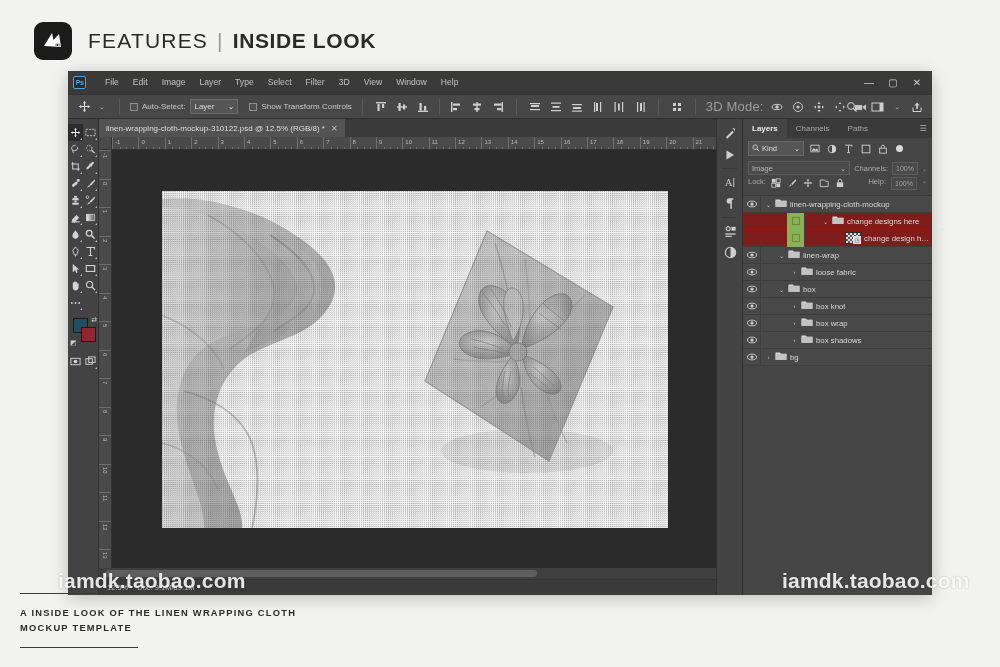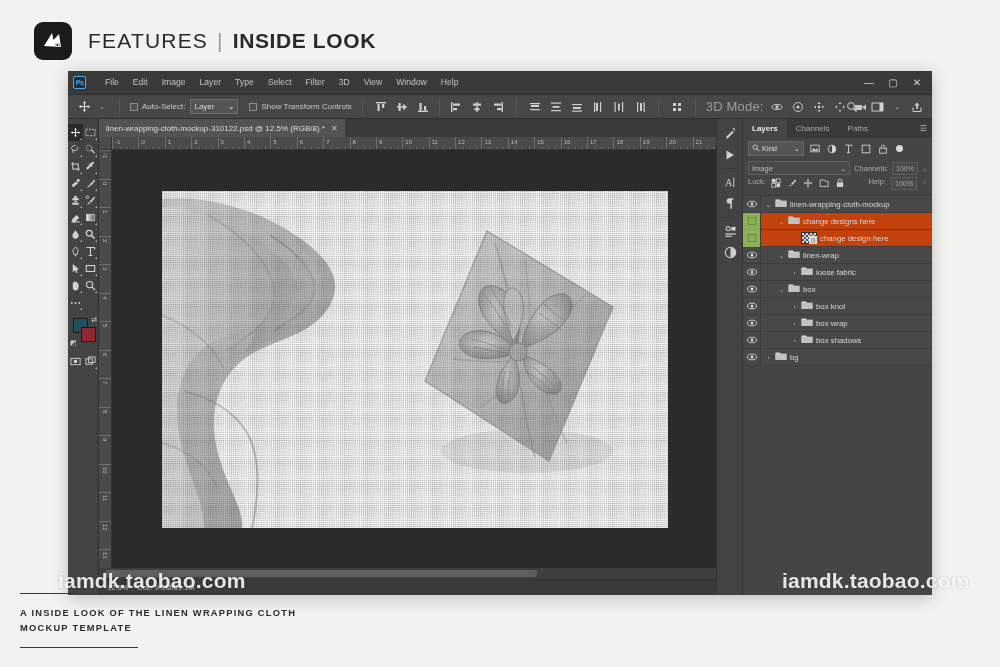--- a/index.html
+++ b/index.html
@@ -249,21 +249,21 @@
     height: 18px; display: flex; gap: 5px; padding: 0 5px; flex: none;
   }
   .lock-ico { width: 11px; height: 12px; display:flex; align-items:center; justify-content:center; color:#cfcfcf; font-size:9px; }
 
   .lp-list { flex: 1; overflow: hidden; border-top: 1px solid #3a3a3a; }
   .lyr {
     height: 17px; display: flex; align-items: center;
     border-bottom: 1px solid #3d3d3d; font-size: 7.8px; color: #d8d8d8;
     background: #484848;
   }
-  .lyr.green { background: #c2410c; }
+  .lyr.green { background: #7f1d1d; padding-left: 44px; }
   .lyr-eye {
     width: 18px; height: 17px; display: flex; align-items: center; justify-content: center;
     flex: none; border-right: 1px solid #3d3d3d;
   }
   .lyr.green .lyr-eye { background: #8bb055; }
   .eye-off { width: 8px; height: 8px; border: 1px solid #6b8a3c; }
   .lyr-body { display: flex; align-items: center; gap: 3px; flex: 1; min-width: 0; }
   .arrow { font-size: 6px; color: #c6c6c6; width: 7px; text-align: center; flex: none; }
   .folder { flex: none; }
   .thumb {

